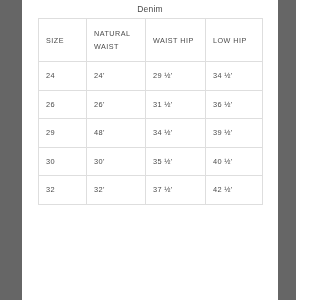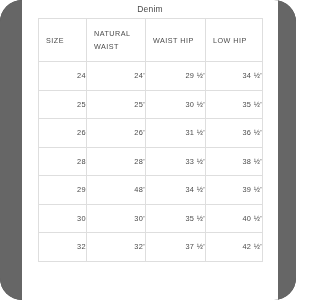--- a/index.html
+++ b/index.html
@@ -7,21 +7,20 @@
     padding: 0;
     background: #ffffff;
   }
   #screen {
     position: relative;
     width: 296px;
     height: 300px;
     background: #404040;
     overflow: hidden;
     font-family: "Liberation Sans", sans-serif;
-    border-radius: 22px;
   }
   
   .bar {
     position: absolute;
     top: 0;
     height: 300px;
     width: 22px;
     background: #666666;
   }
   .bar-left  { left: 0; }
@@ -67,21 +66,20 @@
   }
   .size-table thead th {
     height: 42px;
     font-size: 7.2px;
     line-height: 13px;
     vertical-align: middle;
     letter-spacing: 0.5px;
   }
   .size-table tbody td {
     height: 27.5px;
-    text-align: right;
   }
   .col-size  { width: 48px; }
   .col-waist { width: 59px; }
   .col-high  { width: 60px; }
   .col-low   { width: 57px; }
 </style>
 </head>
 <body>
 
 <div id="screen">
@@ -109,36 +107,24 @@
         </tr>
       </thead>
       <tbody>
         <tr>
           <td>24</td>
           <td>24'</td>
           <td>29 ½'</td>
           <td>34 ½'</td>
         </tr>
         <tr>
-          <td>25</td>
-          <td>25'</td>
-          <td>30 ½'</td>
-          <td>35 ½'</td>
-        </tr>
-        <tr>
           <td>26</td>
           <td>26'</td>
           <td>31 ½'</td>
           <td>36 ½'</td>
-        </tr>
-        <tr>
-          <td>28</td>
-          <td>28'</td>
-          <td>33 ½'</td>
-          <td>38 ½'</td>
         </tr>
         <tr>
           <td>29</td>
           <td>48'</td>
           <td>34 ½'</td>
           <td>39 ½'</td>
         </tr>
         <tr>
           <td>30</td>
           <td>30'</td>

